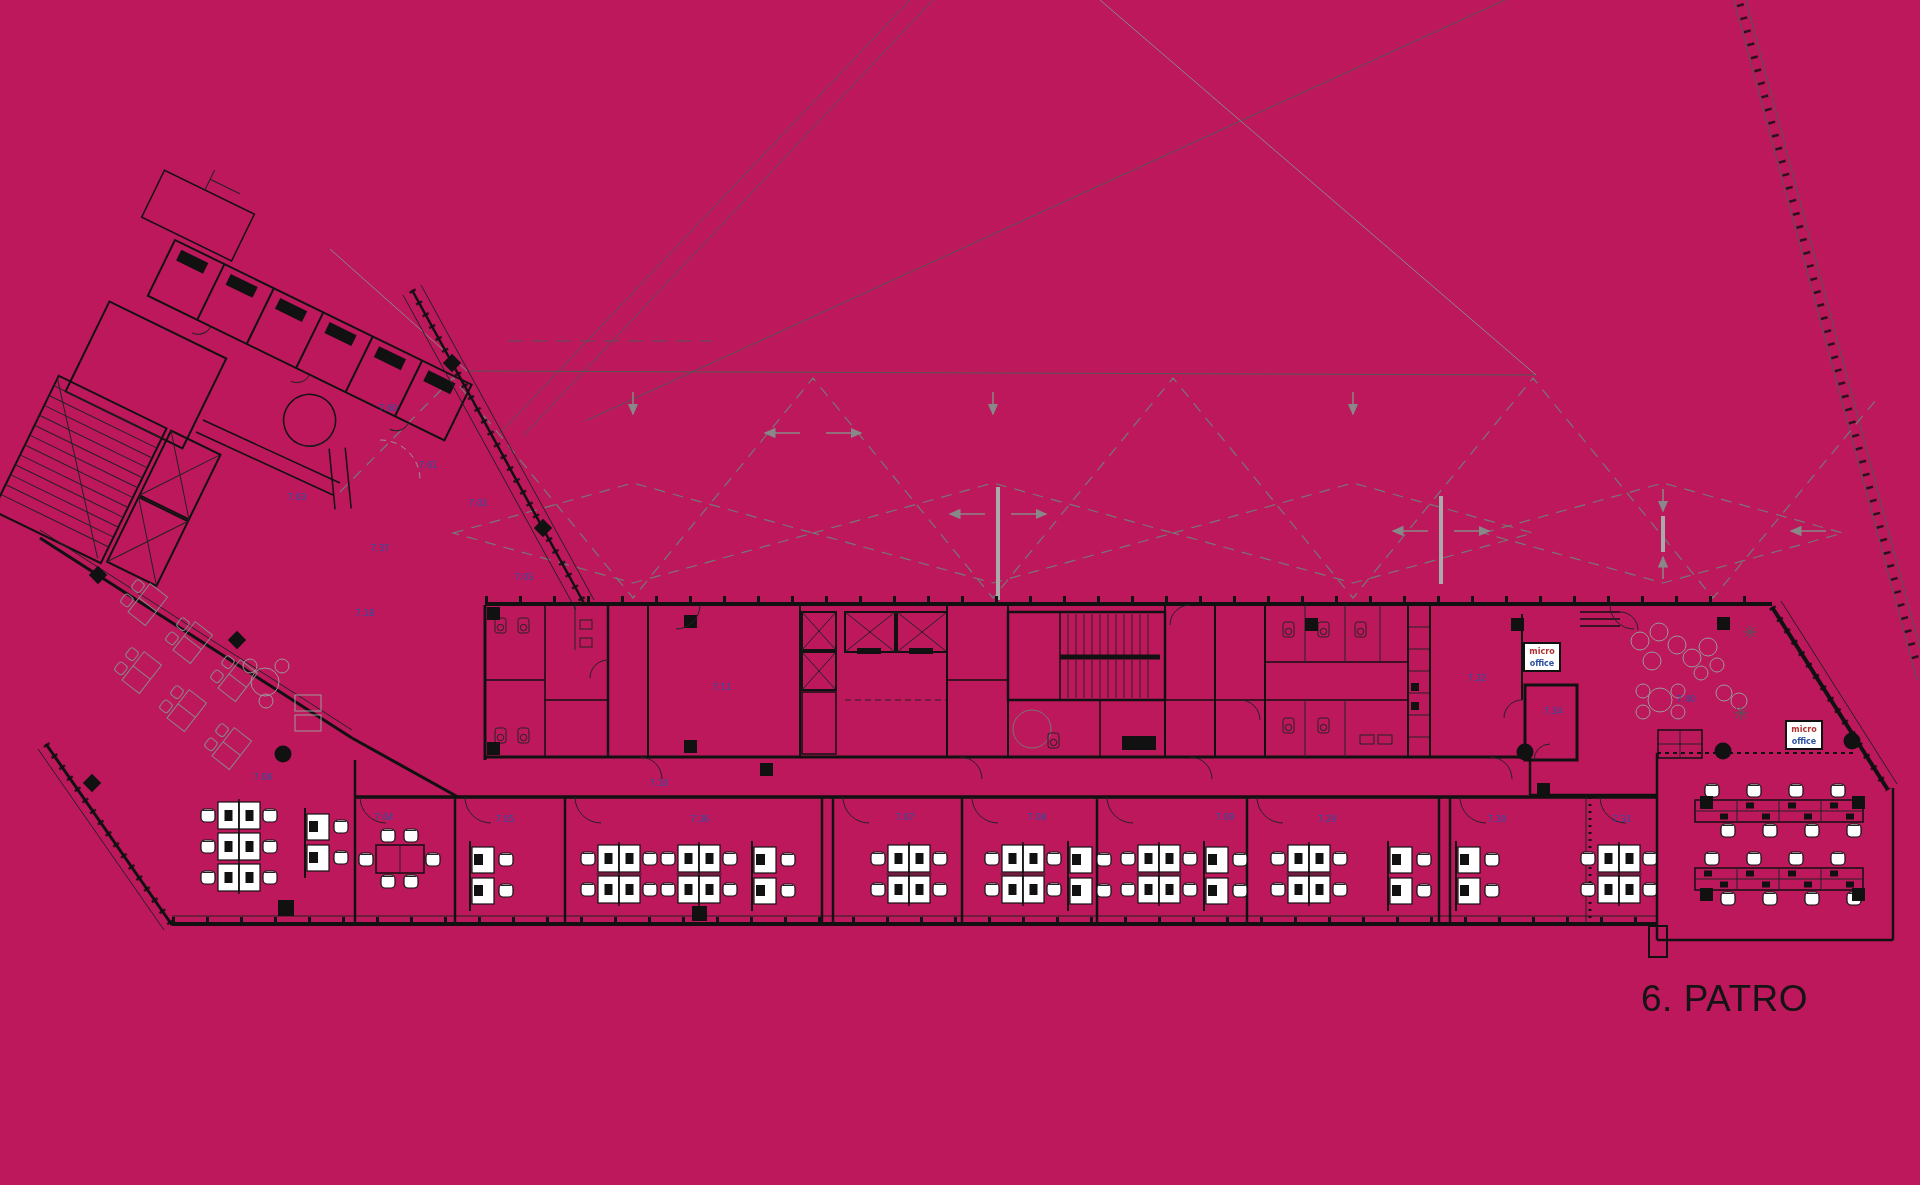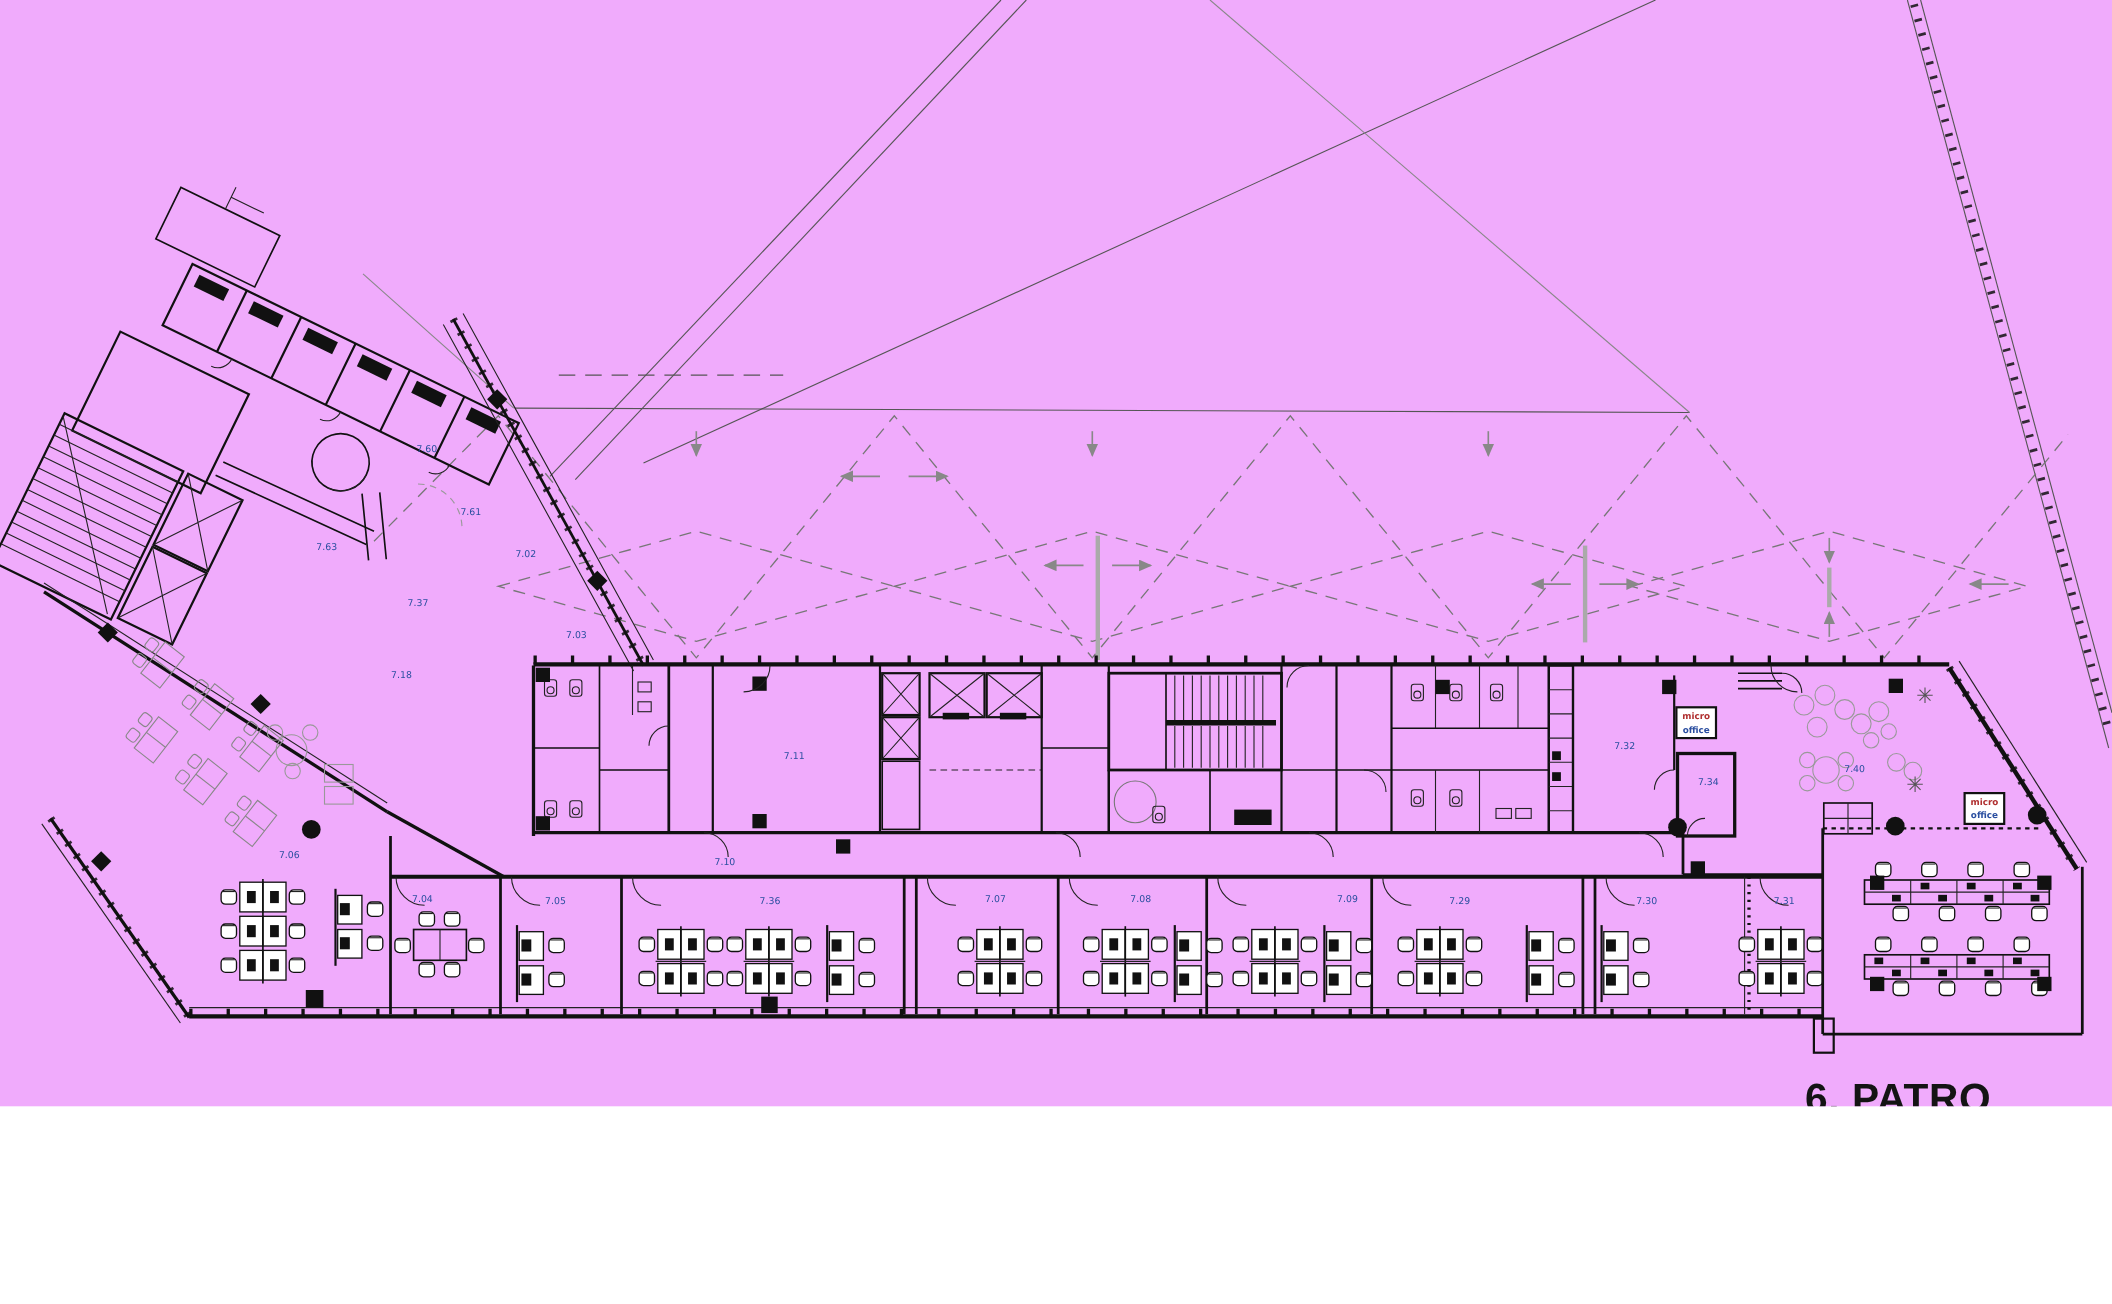--- a/index.html
+++ b/index.html
@@ -1,16 +1,16 @@
 <!DOCTYPE html>
 <html><head>
 <meta charset="utf-8">
 <style>
   html,body{margin:0;padding:0;background:#fff;}
-  .stage{position:relative;width:1920px;height:1006px;background:#f0abfc;overflow:hidden;
+  .stage{position:relative;width:1920px;height:1185px;background:#be185d;overflow:hidden;
          font-family:"DejaVu Sans",sans-serif;}
   .stage svg{position:absolute;left:0;top:0;}
   
   .w1{fill:none;stroke:#222;stroke-width:1;}
   .w12f{fill:#fff;stroke:#111;stroke-width:1.2;}
   .w15{fill:none;stroke:#111;stroke-width:1.5;}
   .w2{fill:none;stroke:#111;stroke-width:2;}
   .w25{fill:none;stroke:#111;stroke-width:2.5;}
   .w3{fill:none;stroke:#111;stroke-width:3;}
   .w35{fill:none;stroke:#111;stroke-width:3.5;}
@@ -26,21 +26,21 @@
   .tick2{fill:none;stroke:#111;stroke-width:7;stroke-dasharray:2.5,11;opacity:.85;}
   .dot{fill:none;stroke:#111;stroke-width:2;stroke-dasharray:4,4;}
   .strut{fill:none;stroke:#aaa;stroke-width:4;}
   .ar{fill:none;stroke:#888;stroke-width:1.5;}
   .rlabel{font:8.5px "DejaVu Sans",sans-serif;fill:#2b4fa0;text-anchor:middle;}
   .mbox{fill:#fff;stroke:#111;stroke-width:2;}
   .mline1{font:bold 8px "DejaVu Sans",sans-serif;fill:#b03030;text-anchor:middle;}
   .mline2{font:bold 8px "DejaVu Sans",sans-serif;fill:#2b4fa0;text-anchor:middle;}
   .floor-title{position:absolute;left:1641px;top:925px;color:#111;}
   .floor-title .tofu{display:block;width:16px;height:29px;border:2.5px solid #111;margin:0 0 20px 7px;}
-  .floor-title .txt{font-family:"Liberation Sans",sans-serif;font-size:37px;font-weight:700;
+  .floor-title .txt{font-family:"Liberation Sans",sans-serif;font-size:37px;font-weight:400;
                     letter-spacing:.5px;color:#141414;white-space:nowrap;}
 </style>
 </head>
 <body>
 
 <div class="stage">
 <svg width="1920" height="1185" viewBox="0 0 1920 1185">
 
   <defs>
     <marker id="ah" markerWidth="9" markerHeight="8" refX="7" refY="3.5" orient="auto">

